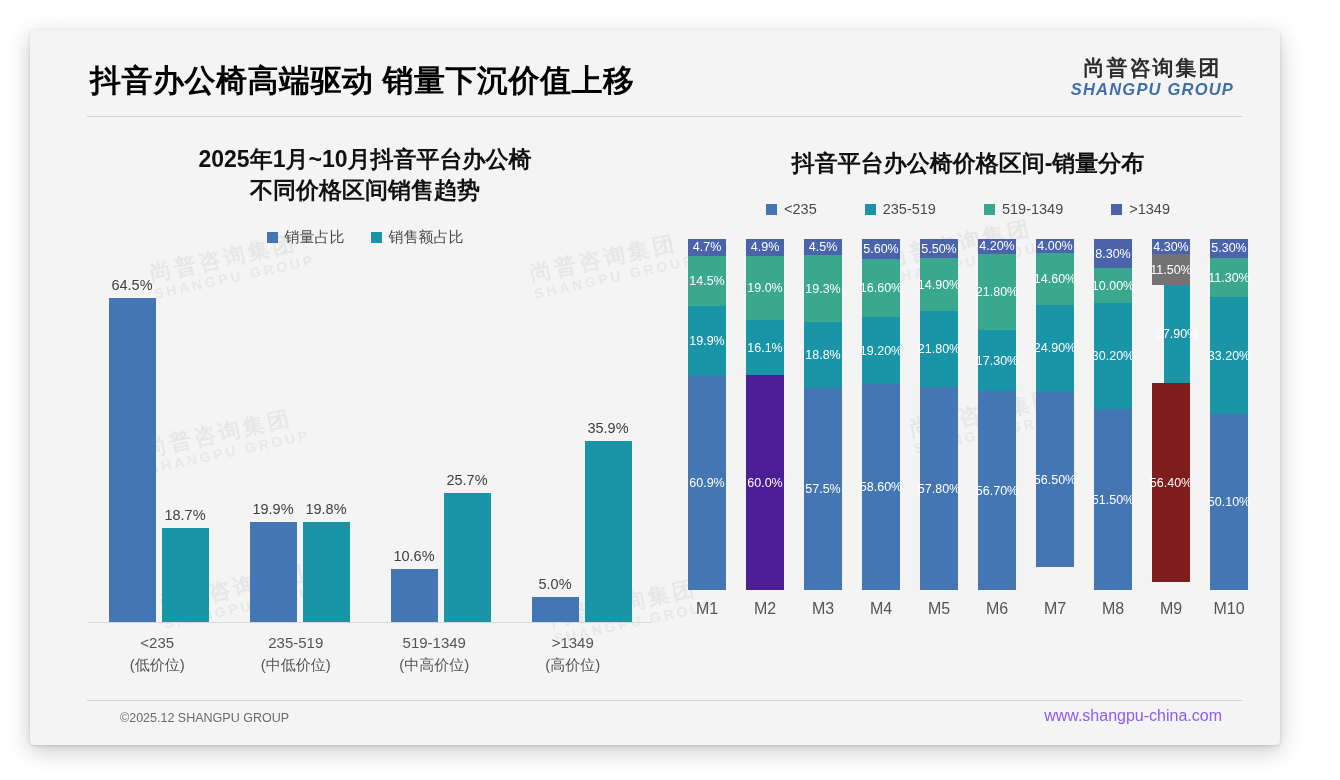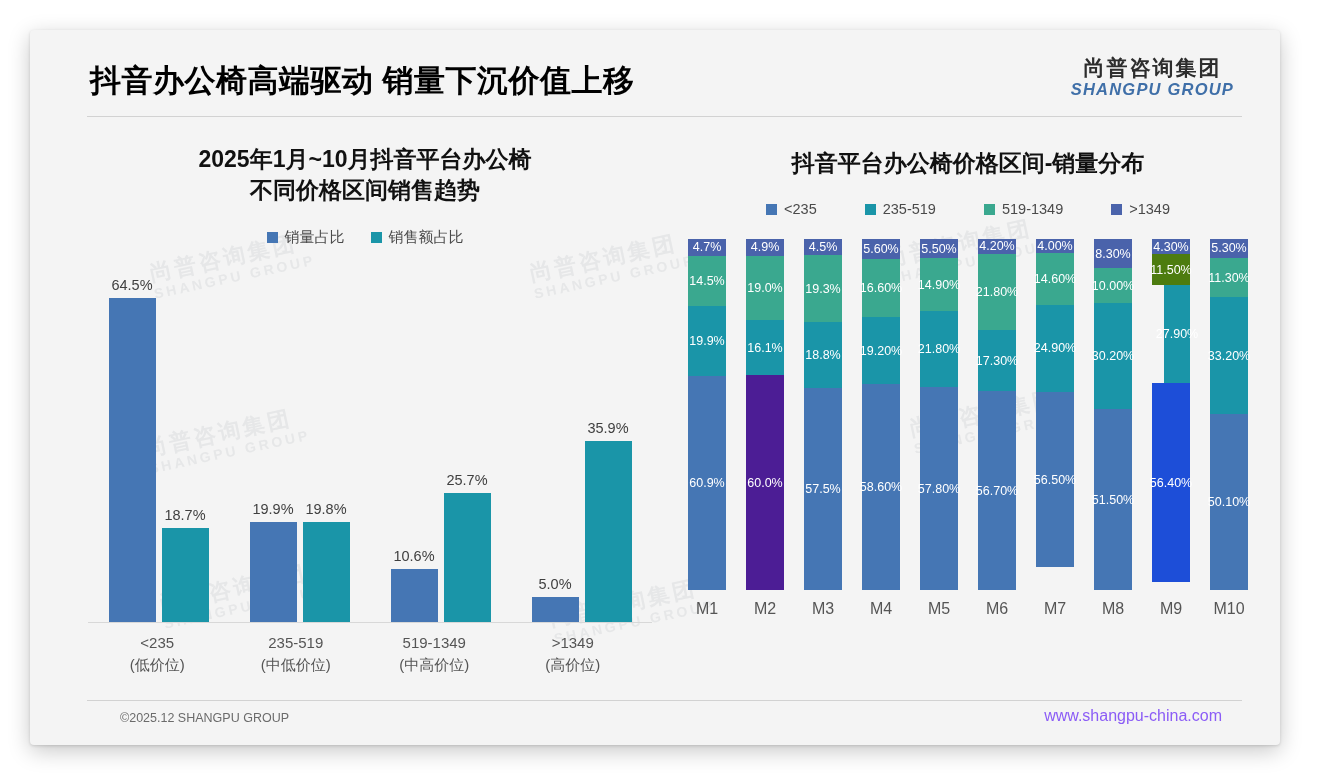--- a/index.html
+++ b/index.html
@@ -419,27 +419,27 @@
               <span class="seg-label">30.20%</span>
             </div>
             <div class="seg" style="height: 181.28px; background: rgb(69, 118, 180);">
               <span class="seg-label">51.50%</span>
             </div>
           </div>
           <div class="stack">
             <div class="seg" style="height: 15.136px; background: rgb(74, 99, 171);">
               <span class="seg-label">4.30%</span>
             </div>
-            <div class="seg" style="height: 31px; background: #4d7c0f;">
+            <div class="seg" style="height: 31px; background: #737373;">
               <span class="seg-label">11.50%</span>
             </div>
             <div class="seg" style="height: 98.208px; background: rgb(26, 149, 168); margin-left: 12px;">
               <span class="seg-label">27.90%</span>
             </div>
-            <div class="seg" style="height: 198.528px; background: #1d4ed8;">
+            <div class="seg" style="height: 198.528px; background: #7f1d1d;">
               <span class="seg-label">56.40%</span>
             </div>
           </div>
           <div class="stack">
             <div class="seg" style="height: 18.656px; background: rgb(74, 99, 171);">
               <span class="seg-label">5.30%</span>
             </div>
             <div class="seg" style="height: 39.776px; background: rgb(58, 168, 143); padding-left: 21px;">
               <span class="seg-label">11.30%</span>
             </div>

